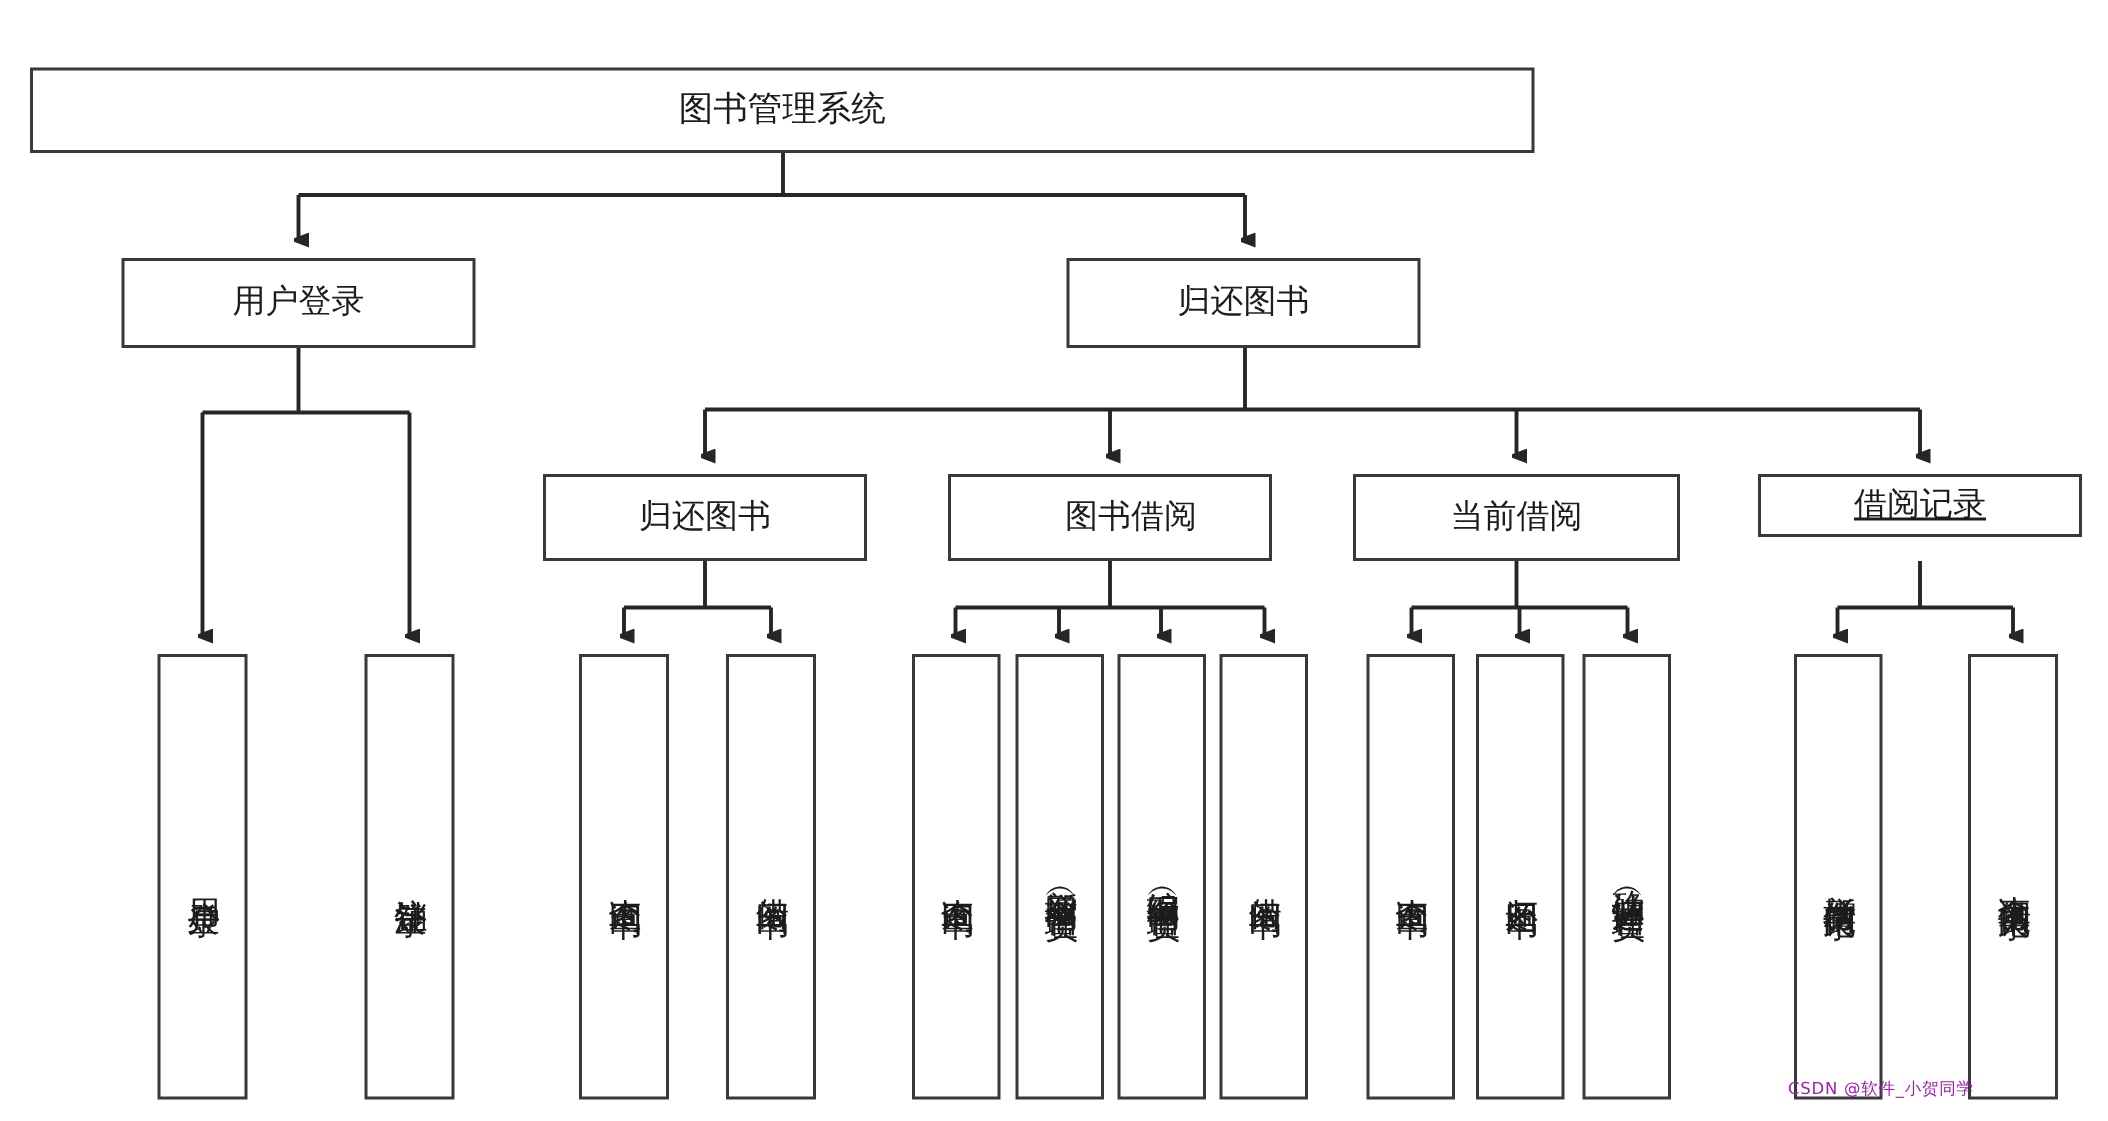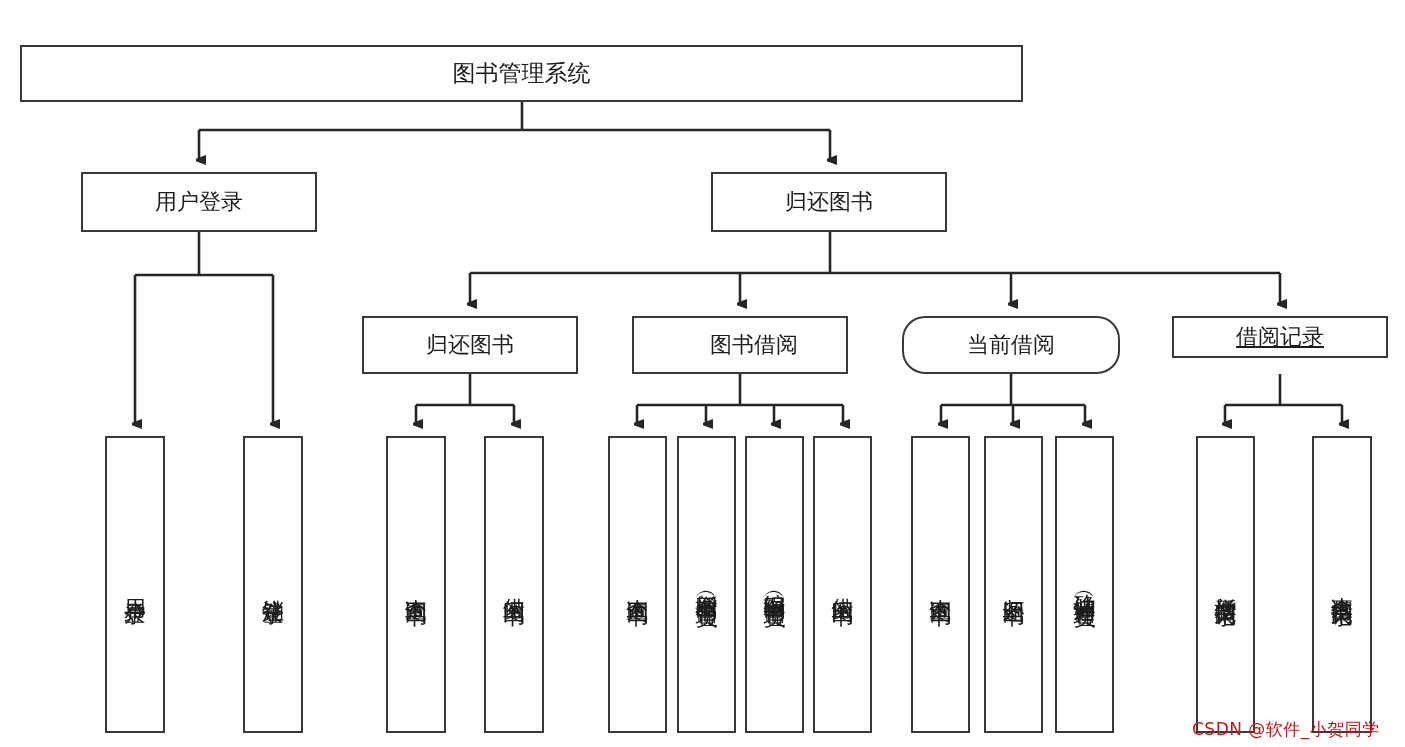--- a/index.html
+++ b/index.html
@@ -52,22 +52,22 @@
     text-orientation: upright;
     font-size: 22px;
     letter-spacing: 2px;
     line-height: 1;
   }
   .node.root .label {
     font-size: 23px;
   }
   .watermark {
     position: absolute;
-    font-size: 17px;
-    color: #b91c1c;
+    font-size: 11px;
+    color: #a21caf;
     white-space: nowrap;
     letter-spacing: 0.5px;
   }
 </style>
 </head>
 <body>
 
 <div id="canvas">
 
   <svg class="edges" viewBox="0 0 1405 747" xmlns="http://www.w3.org/2000/svg">
@@ -130,21 +130,21 @@
   <div class="node horiz" style="left:711px; top:172px; width:236px; height:60px;">
     <span class="label">归还图书</span>
   </div>
 
   <div class="node horiz" style="left:362px; top:316px; width:216px; height:58px;">
     <span class="label">归还图书</span>
   </div>
   <div class="node horiz" style="left:632px; top:316px; width:216px; height:58px;padding-left:28px;">
     <span class="label">图书借阅</span>
   </div>
-  <div class="node horiz" style="left:902px; top:316px; width:218px; height:58px;border-radius:23px;">
+  <div class="node horiz" style="left:902px; top:316px; width:218px; height:58px;">
     <span class="label">当前借阅</span>
   </div>
   <div class="node horiz" style="left:1172px; top:316px; width:216px; height:42px;text-decoration:underline;">
     <span class="label">借阅记录</span>
   </div>
 
   <div class="node vert" style="left:105px; top:436px; width:60px; height:297px;">
     <span class="label">用户登录</span>
   </div>
   <div class="node vert" style="left:243px; top:436px; width:60px; height:297px;">

